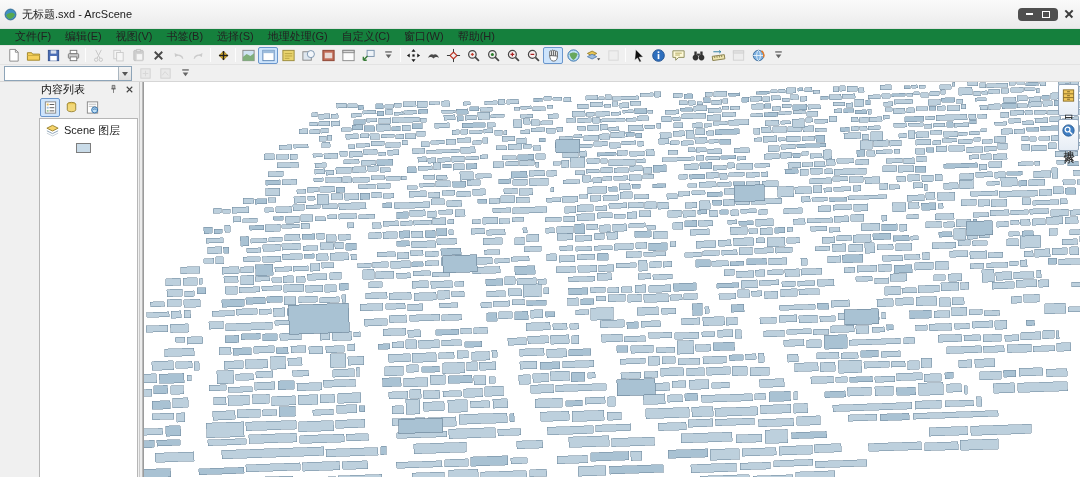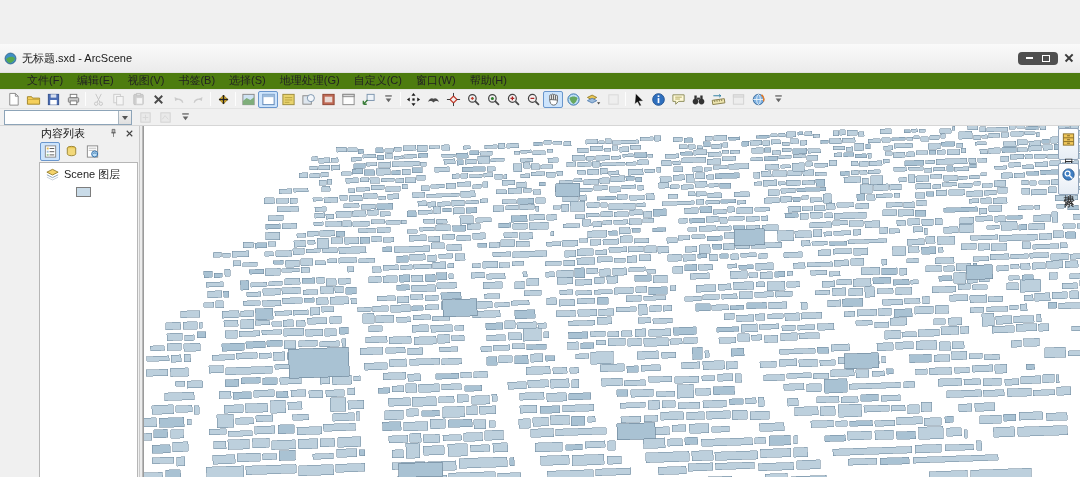--- a/index.html
+++ b/index.html
@@ -2,36 +2,36 @@
 <html><head>
 <meta charset="utf-8">
 <style>
   * { margin:0; padding:0; box-sizing:border-box; }
   html,body { width:1080px; height:477px; overflow:hidden;
     font-family:"Liberation Sans","DejaVu Sans",sans-serif; font-size:11px; color:#222;
     background:#f0f0f0; }
 
   
   .titlebar { height:29px; display:flex; align-items:center; gap:5px; padding:0 4px;
-    background:linear-gradient(#fafafa,#ebebeb); border-bottom:1px solid #e0e0e0;margin-top:44px; }
+    background:linear-gradient(#fafafa,#ebebeb); border-bottom:1px solid #e0e0e0; }
   .titlebar .app-ic { width:13px; height:13px; flex:0 0 auto; }
   .title-text { font-size:11px; color:#1a1a1a; }
   .winctl { margin-left:auto; display:flex; align-items:center; gap:6px; padding-right:2px; }
   .win-pill { background:#4f4f4f; border-radius:4px; height:13px; display:flex; align-items:center;
     gap:9px; padding:0 8px; }
   .glyph-min { width:7px; height:2px; background:#fff; }
   .glyph-max { width:8px; height:7px; border:1.5px solid #fff; }
   .glyph-close { position:relative; width:10px; height:10px; }
   .glyph-close i, .glyph-close b { position:absolute; left:0; top:4px; width:10px; height:1.6px;
     background:#3c3c3c; }
   .glyph-close i { transform:rotate(45deg); } .glyph-close b { transform:rotate(-45deg); }
 
   
-  .menubar { height:17px; display:flex; align-items:center; background:#4d7c0f;
-    border-bottom:1px solid #e3e3e3; padding-left:20px; }
+  .menubar { height:17px; display:flex; align-items:center; background:#15803d;
+    border-bottom:1px solid #e3e3e3; padding-left:8px; }
   .menu-item { padding:1px 7px 2px; cursor:default; white-space:nowrap; }
 
   
   .toolbar { display:flex; align-items:center; background:#f0f0f0; padding-left:3px; }
   .tb1 { height:19px; border-bottom:1px solid #e3e3e3; }
   .tb2 { height:17px; border-bottom:1px solid #d6d6d6; }
   .tbtn { width:20px; height:17px; display:inline-flex; align-items:center; justify-content:center;
     border:1px solid transparent; border-radius:2px; flex:0 0 auto; }
   .tbtn.pressed { background:#cde4fc; border-color:#6a96cc; }
   .tbtn.disabled { opacity:.35; filter:grayscale(1); }

